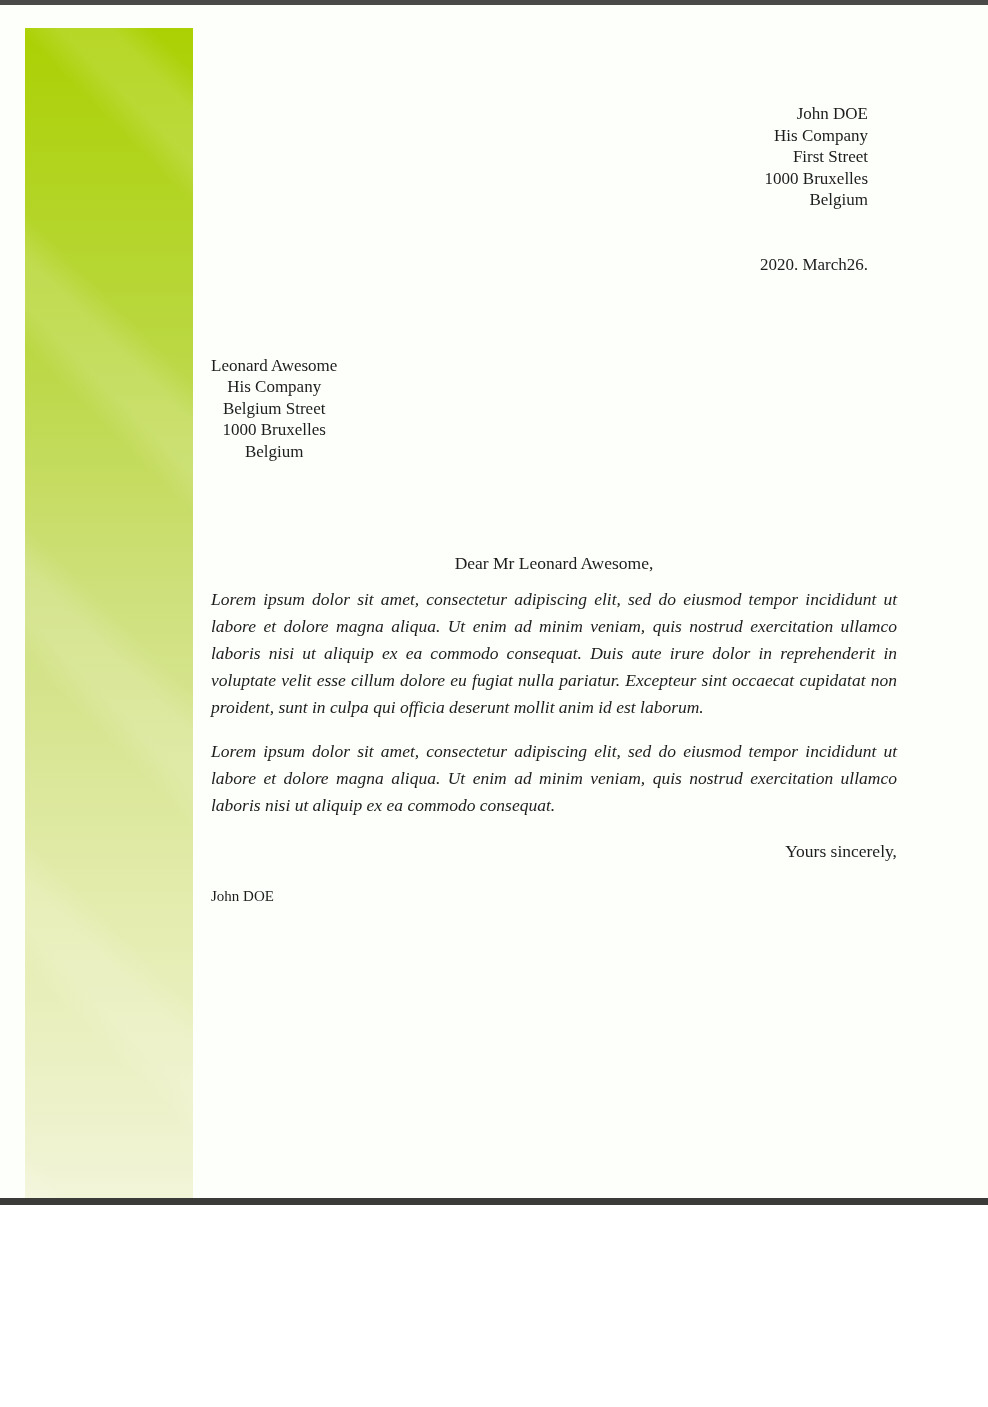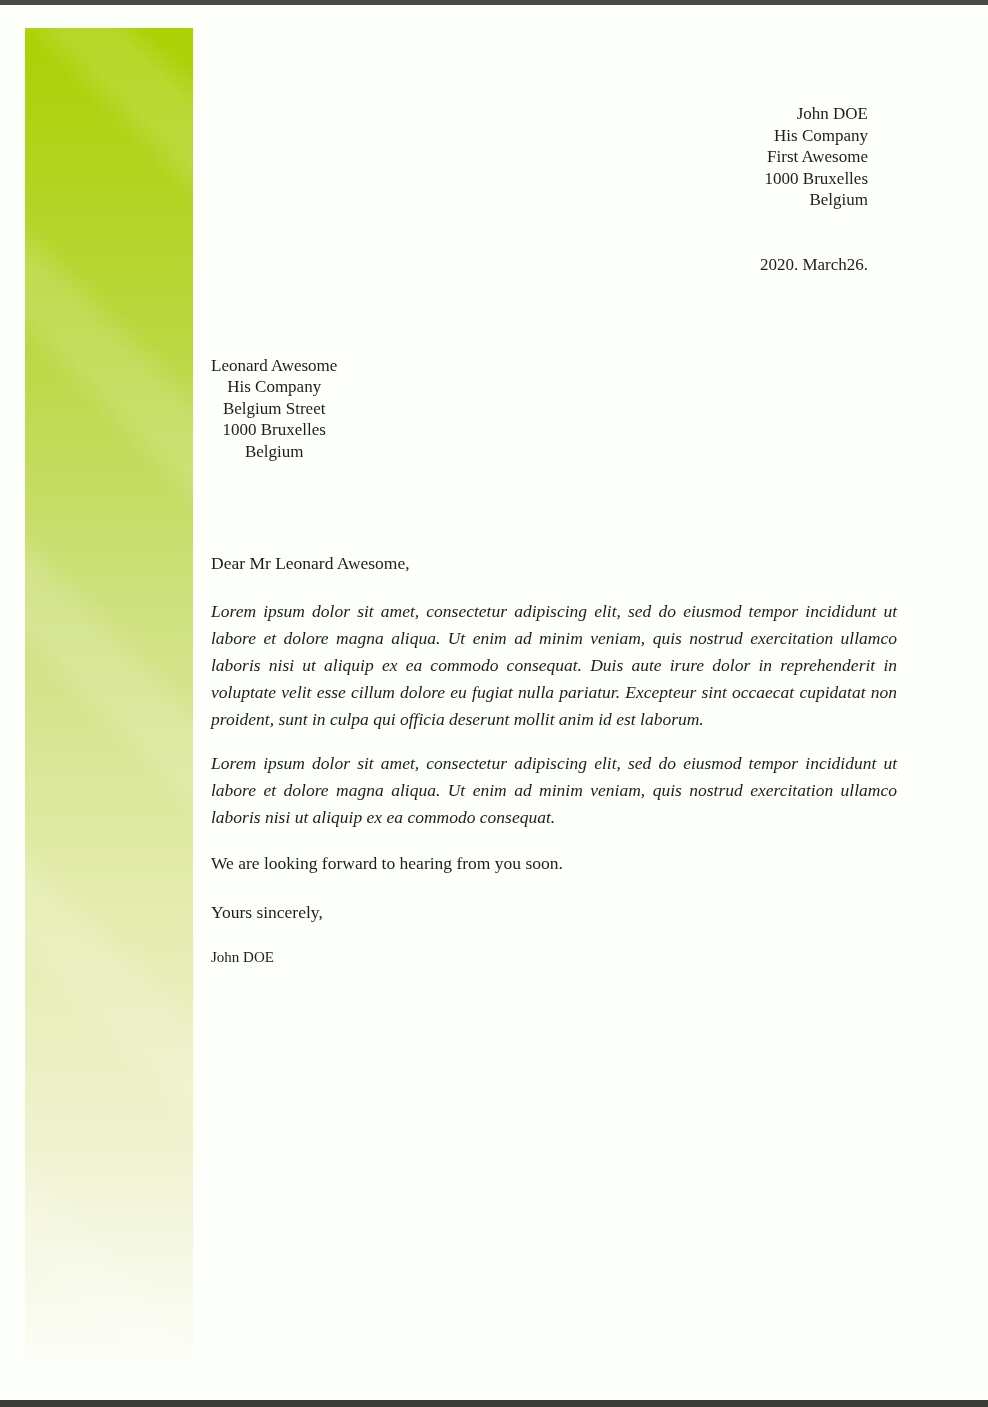--- a/index.html
+++ b/index.html
@@ -3,21 +3,21 @@
 <meta charset="utf-8">
 <style>
   html, body {
     margin: 0;
     padding: 0;
     background: #ffffff;
   }
   .page {
     position: relative;
     width: 988px;
-    height: 1407px;
+    height: 1205px;
     background: #fdfffb;
     font-family: "Liberation Serif", serif;
     color: #1d1d1d;
     overflow: hidden;
   }
   .top-rule {
     position: absolute;
     top: 0; left: 0; right: 0;
     height: 5px;
     background: #4a4a49;
@@ -78,58 +78,57 @@
     white-space: nowrap;
   }
   .letter-body {
     position: absolute;
     top: 550px;
     left: 211px;
     width: 686px;
     font-size: 17.5px;
     line-height: 27px;
   }
-  .letter-body .salutation { margin: 0 0 21px 0; }
+  .letter-body .salutation { margin: 0 0 9px 0; text-align: center; }
   .letter-body .para       { margin: 0 0 17px 0; text-align: justify; font-style: italic; }
   .letter-body .para2      { margin: 0 0 19px 0; text-align: justify; }
   .letter-body .closing    { margin: 0 0 22px 0; }
-  .letter-body .valediction{ margin: 0 0 22px 0; }
+  .letter-body .valediction{ margin: 0 0 22px 0; text-align: right; }
   .letter-body .signature  { margin: 0; font-size: 15px; line-height: 19px; }
 </style>
 </head>
 <body>
 
 <div class="page">
 
   <div class="top-rule"></div>
 
   <div class="sidebar-bar"></div>
 
   <div class="sender-block">
     <div>John DOE</div>
     <div>His Company</div>
-    <div>First Awesome</div>
+    <div>First Street</div>
     <div>1000 Bruxelles</div>
     <div>Belgium</div>
   </div>
 
   <div class="date-line">2020. March26.</div>
 
   <div class="recipient-block">
     <div>Leonard Awesome</div>
     <div>His Company</div>
     <div>Belgium Street</div>
     <div>1000 Bruxelles</div>
     <div>Belgium</div>
   </div>
 
   <div class="letter-body">
     <p class="salutation">Dear Mr Leonard Awesome,</p>
     <p class="para">Lorem ipsum dolor sit amet, consectetur adipiscing elit, sed do eiusmod tempor incididunt ut labore et dolore magna aliqua. Ut enim ad minim veniam, quis nostrud exercitation ullamco laboris nisi ut aliquip ex ea commodo consequat. Duis aute irure dolor in reprehenderit in voluptate velit esse cillum dolore eu fugiat nulla pariatur. Excepteur sint occaecat cupidatat non proident, sunt in culpa qui officia deserunt mollit anim id est laborum.</p>
     <p class="para para2">Lorem ipsum dolor sit amet, consectetur adipiscing elit, sed do eiusmod tempor incididunt ut labore et dolore magna aliqua. Ut enim ad minim veniam, quis nostrud exercitation ullamco laboris nisi ut aliquip ex ea commodo consequat.</p>
-    <p class="closing">We are looking forward to hearing from you soon.</p>
     <p class="valediction">Yours sincerely,</p>
     <p class="signature">John DOE</p>
   </div>
 
   <div class="bottom-rule"></div>
 
 </div>
 
 </body></html>

